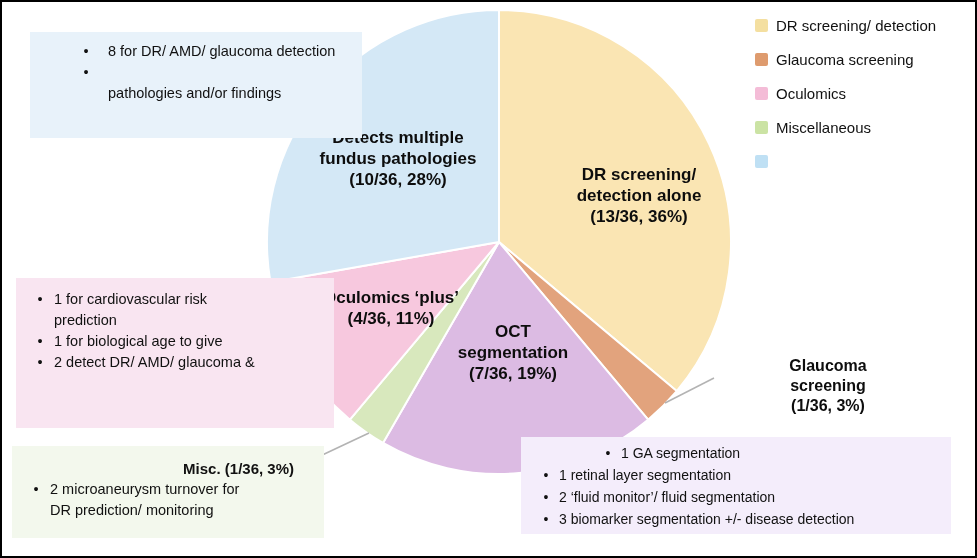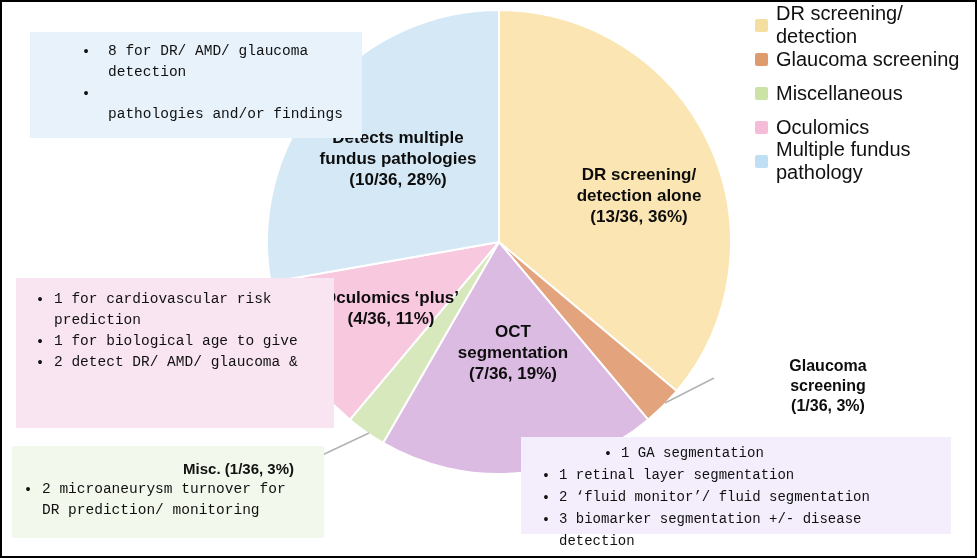--- a/index.html
+++ b/index.html
@@ -13,31 +13,31 @@
     position:absolute; transform:translate(-50%,-50%);
     text-align:center; font-weight:bold; font-size:17px; line-height:1.24;
     white-space:pre-line; color:#0d0d0d;
   }
   .slice-label.external { font-size:16px; }
   .note {
     position:absolute; box-sizing:border-box; font-size:14.5px; line-height:21px;
   }
   .row { display:flex; align-items:flex-start; }
   .blt { flex:0 0 28px; text-align:center; }
-  .btxt { flex:1 1 auto;font-family:Liberation Mono, monospace; }
+  .btxt { flex:1 1 auto; }
   .note-dr { left:28px; top:30px; width:332px; height:106px; padding:9px 6px 0 34px; }
   .note-dr .blt { flex:0 0 44px; }
   .note-oculomics { left:14px; top:276px; width:318px; height:150px; padding:11px 6px 0 10px; }
-  .note-misc { left:10px; top:444px; width:312px; height:92px; padding:12px 6px 0 2px; }
+  .note-misc { left:10px; top:444px; width:312px; height:92px; padding:12px 6px 0 10px; }
   .note-misc .title { font-weight:bold; text-align:right; padding-right:24px; font-size:15px; }
   .note-oct { left:519px; top:435px; width:430px; height:97px; padding:5px 6px 0 12px; font-size:14px; line-height:22px; }
   .note-oct .blt { flex:0 0 26px; }
   .note-oct .row.indent { margin-left:62px; }
   #legend { position:absolute; left:753px; top:6px; }
-  .legend-item { display:flex; align-items:center; height:34px; font-size:20px; }
+  .legend-item { display:flex; align-items:center; height:34px; font-size:15px; }
   .swatch { width:13px; height:13px; border-radius:2px; margin-right:8px; flex:0 0 13px; }
 </style>
 </head>
 <body>
 
 <div id="stage">
 
   <svg id="pie-svg" width="977" height="558" viewBox="0 0 977 558">
     <path d="M 497 240 L 497.0 8.0 A 232 232 0 0 1 674.7 389.1 Z" fill="#FAE5B3" stroke="#ffffff" stroke-width="2" stroke-linejoin="round"></path>
       <path d="M 497 240 L 674.7 389.1 A 232 232 0 0 1 646.1 417.7 Z" fill="#E2A37D" stroke="#ffffff" stroke-width="2" stroke-linejoin="round"></path>
@@ -132,26 +132,25 @@
   <div id="legend">
     <div class="legend-item">
       <span class="swatch" style="background: rgb(244, 223, 160);"></span>
       <span>DR screening/ detection</span>
     </div>
     <div class="legend-item">
       <span class="swatch" style="background: rgb(222, 155, 110);"></span>
       <span>Glaucoma screening</span>
     </div>
     <div class="legend-item">
+      <span class="swatch" style="background: rgb(244, 188, 215);"></span>
+      <span>Oculomics</span>
+    </div>
+    <div class="legend-item">
       <span class="swatch" style="background: rgb(203, 227, 164);"></span>
       <span>Miscellaneous</span>
     </div>
     <div class="legend-item">
-      <span class="swatch" style="background: rgb(244, 188, 215);"></span>
-      <span>Oculomics</span>
-    </div>
-    <div class="legend-item">
       <span class="swatch" style="background: rgb(191, 224, 244);"></span>
-      <span>Multiple fundus pathology</span>
     </div>
   </div>
 
 </div>
 
 </body></html>

